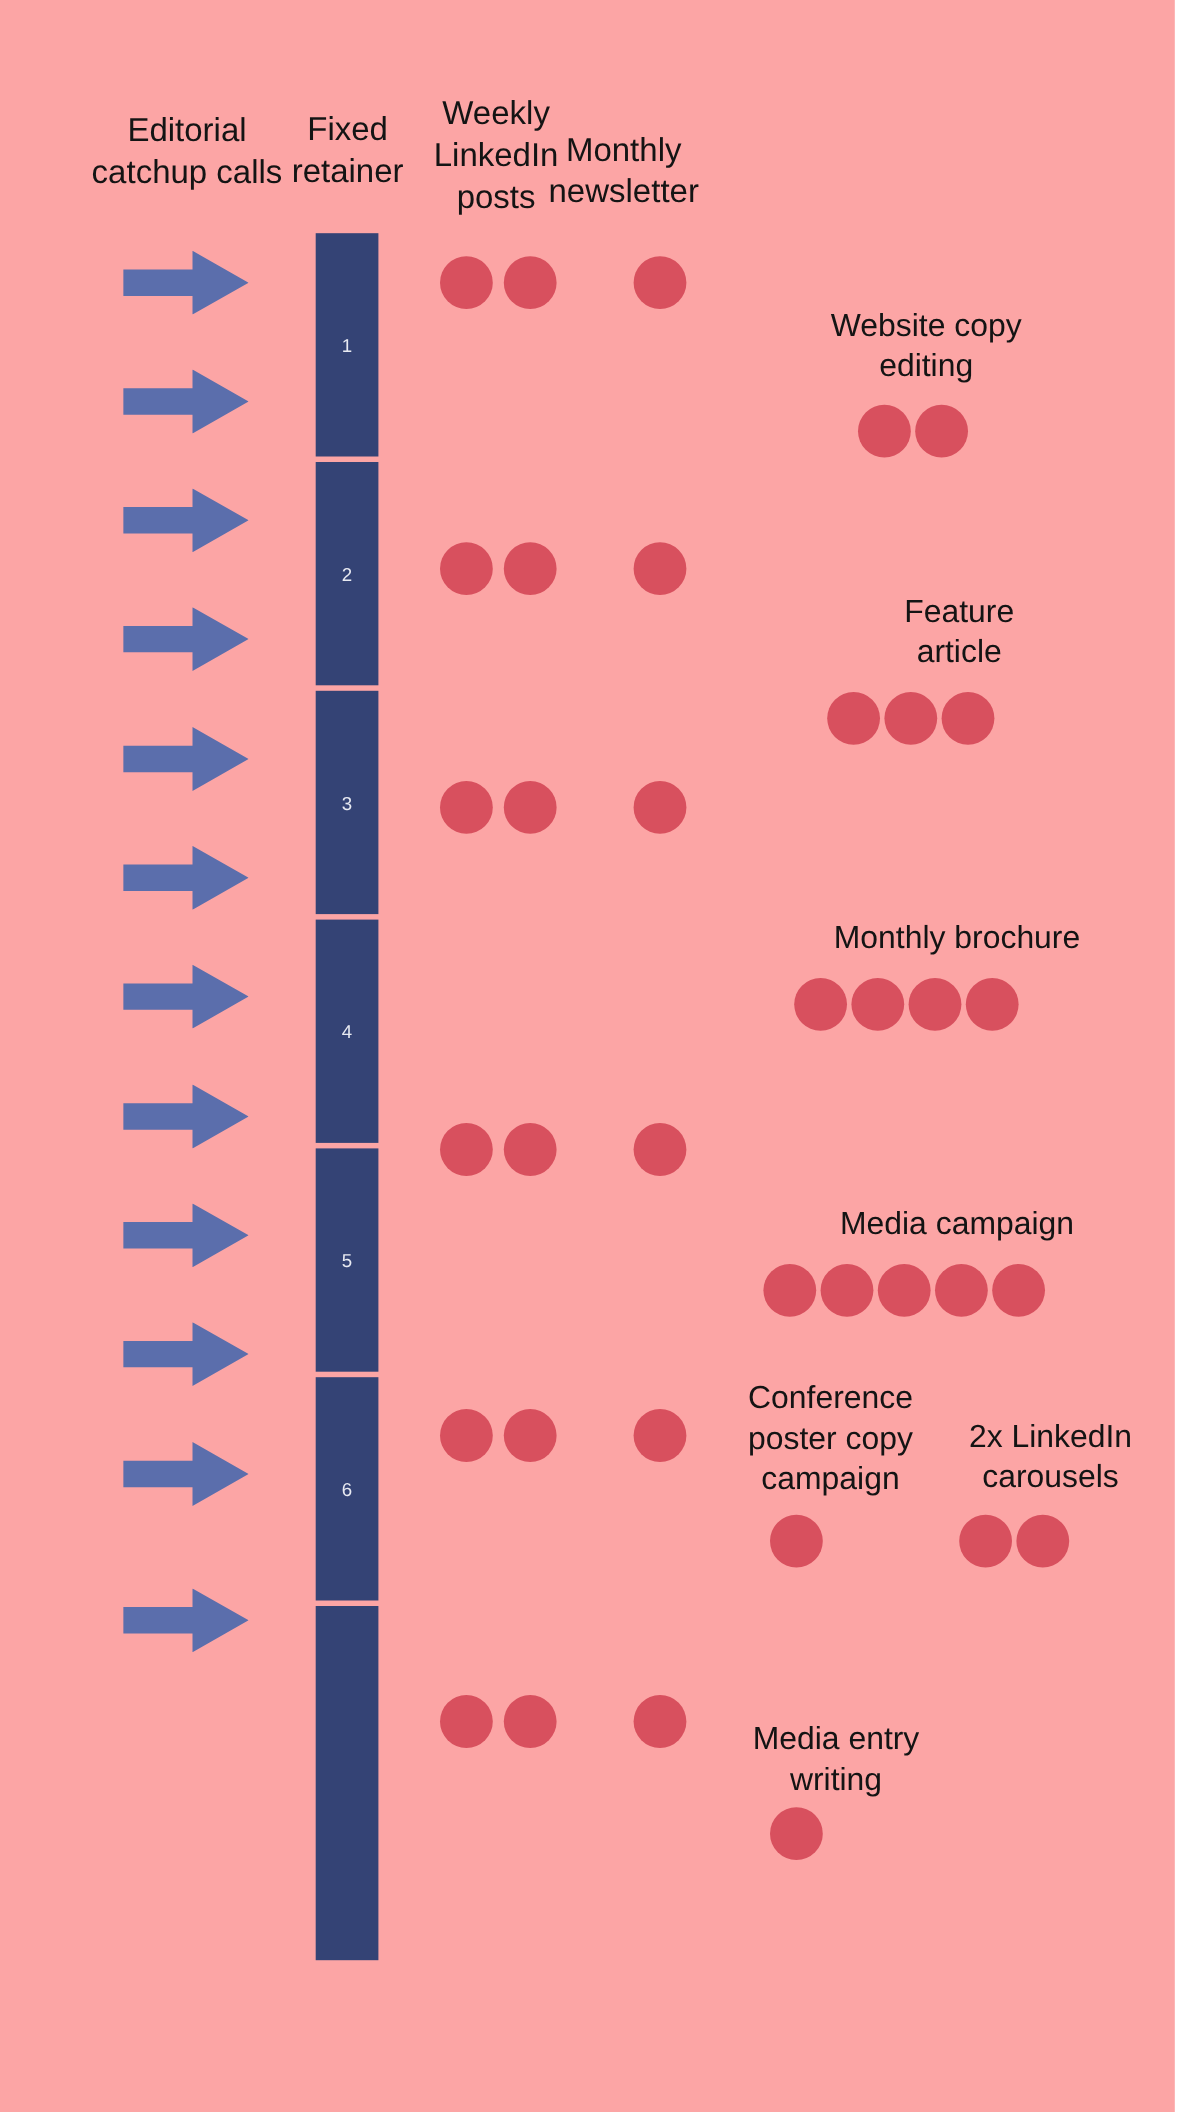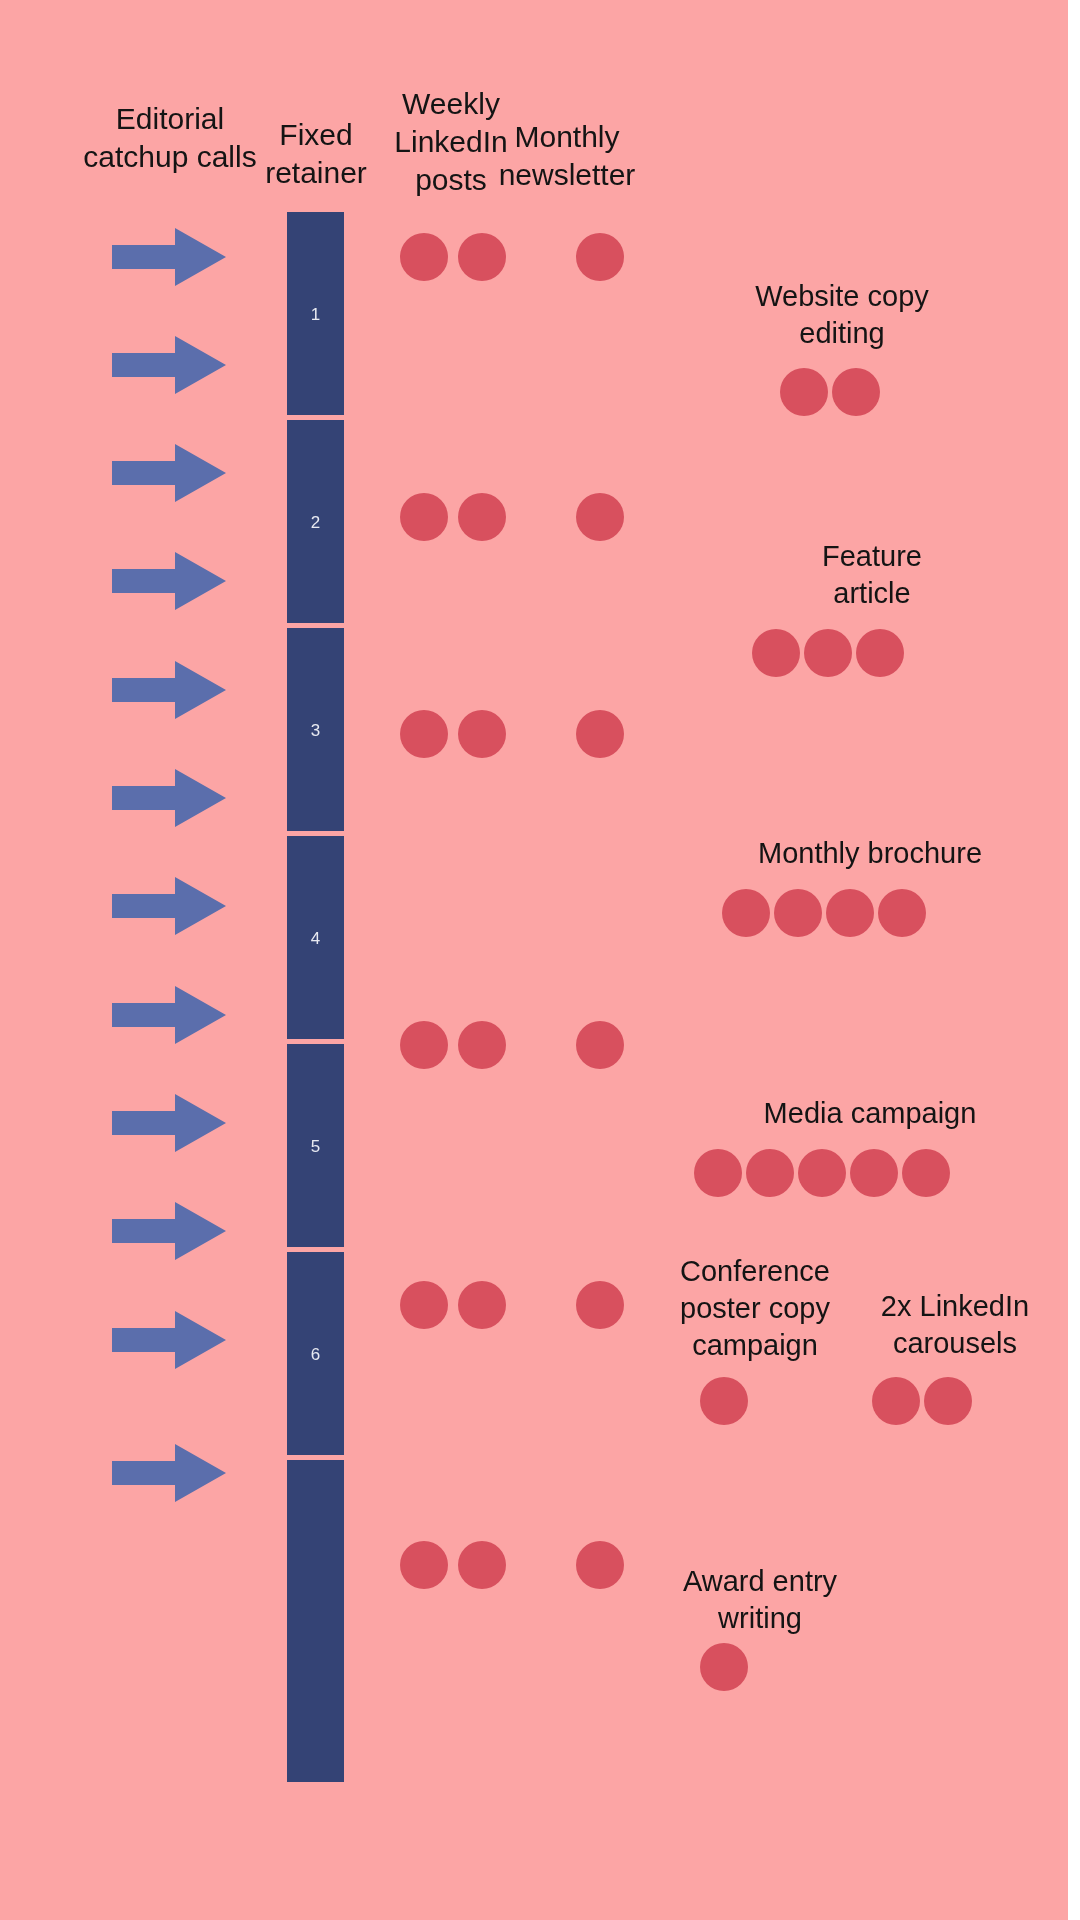--- a/index.html
+++ b/index.html
@@ -80,21 +80,21 @@
   }
 </style>
 </head>
 <body>
 
 <div id="canvas">
 
   <div id="column-headers">
       <div class="col-header" style="left: 75px; top: 100px; width: 190px;">Editorial
 catchup calls</div>
-      <div class="col-header" style="left: 221px; top: 116px; width: 190px;">Fixed
+      <div class="col-header" style="left: 221px; top: 99px; width: 190px;">Fixed
 retainer</div>
       <div class="col-header" style="left: 356px; top: 85px; width: 190px;">Weekly
 LinkedIn
 posts</div>
       <div class="col-header" style="left: 472px; top: 118px; width: 190px;">Monthly
 newsletter</div>
     </div>
 
   <div class="retainer-bar">
       <div class="retainer-seg" style="top: 0px; height: 203px; background: rgb(52, 67, 117);">
@@ -200,18 +200,18 @@
       <div class="dot" style="left: 850px; top: 1149px; width: 48px; height: 48px; background: rgb(216, 80, 94);"></div>
       <div class="dot" style="left: 902px; top: 1149px; width: 48px; height: 48px; background: rgb(216, 80, 94);"></div>
       <div class="deliv-label" style="left: 640px; top: 1253px; width: 230px;">Conference
 poster copy
 campaign</div>
       <div class="dot" style="left: 700px; top: 1377px; width: 48px; height: 48px; background: rgb(216, 80, 94);"></div>
       <div class="deliv-label" style="left: 840px; top: 1288px; width: 230px;">2x LinkedIn
 carousels</div>
       <div class="dot" style="left: 872px; top: 1377px; width: 48px; height: 48px; background: rgb(216, 80, 94);"></div>
       <div class="dot" style="left: 924px; top: 1377px; width: 48px; height: 48px; background: rgb(216, 80, 94);"></div>
-      <div class="deliv-label" style="left: 645px; top: 1563px; width: 230px;">Award entry
+      <div class="deliv-label" style="left: 645px; top: 1563px; width: 230px;">Media entry
 writing</div>
       <div class="dot" style="left: 700px; top: 1643px; width: 48px; height: 48px; background: rgb(216, 80, 94);"></div>
     </div>
 
 </div>
 
 </body></html>

